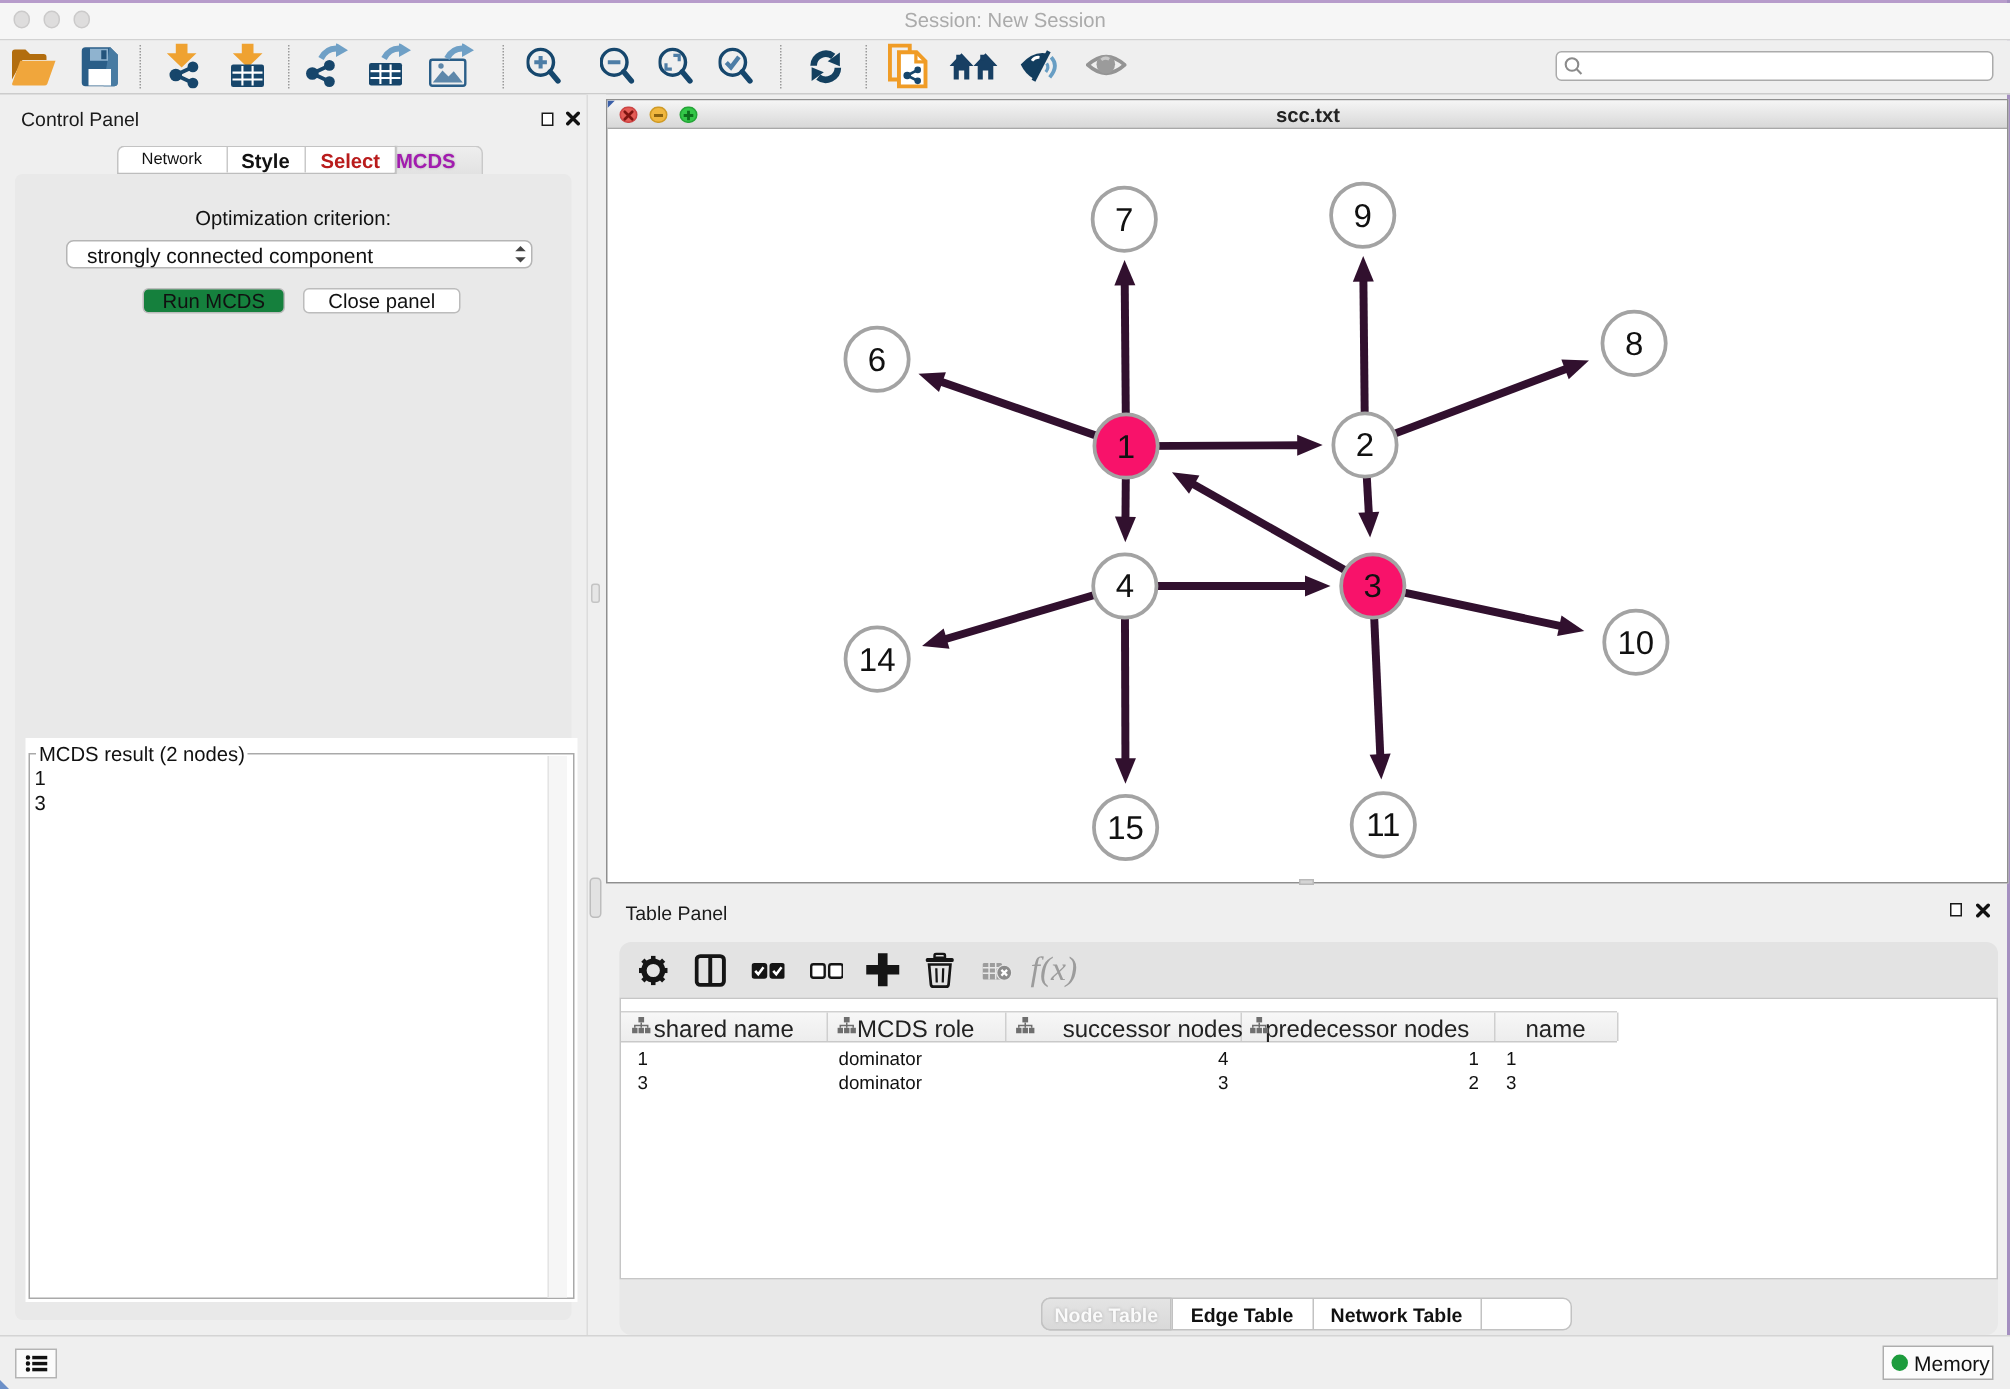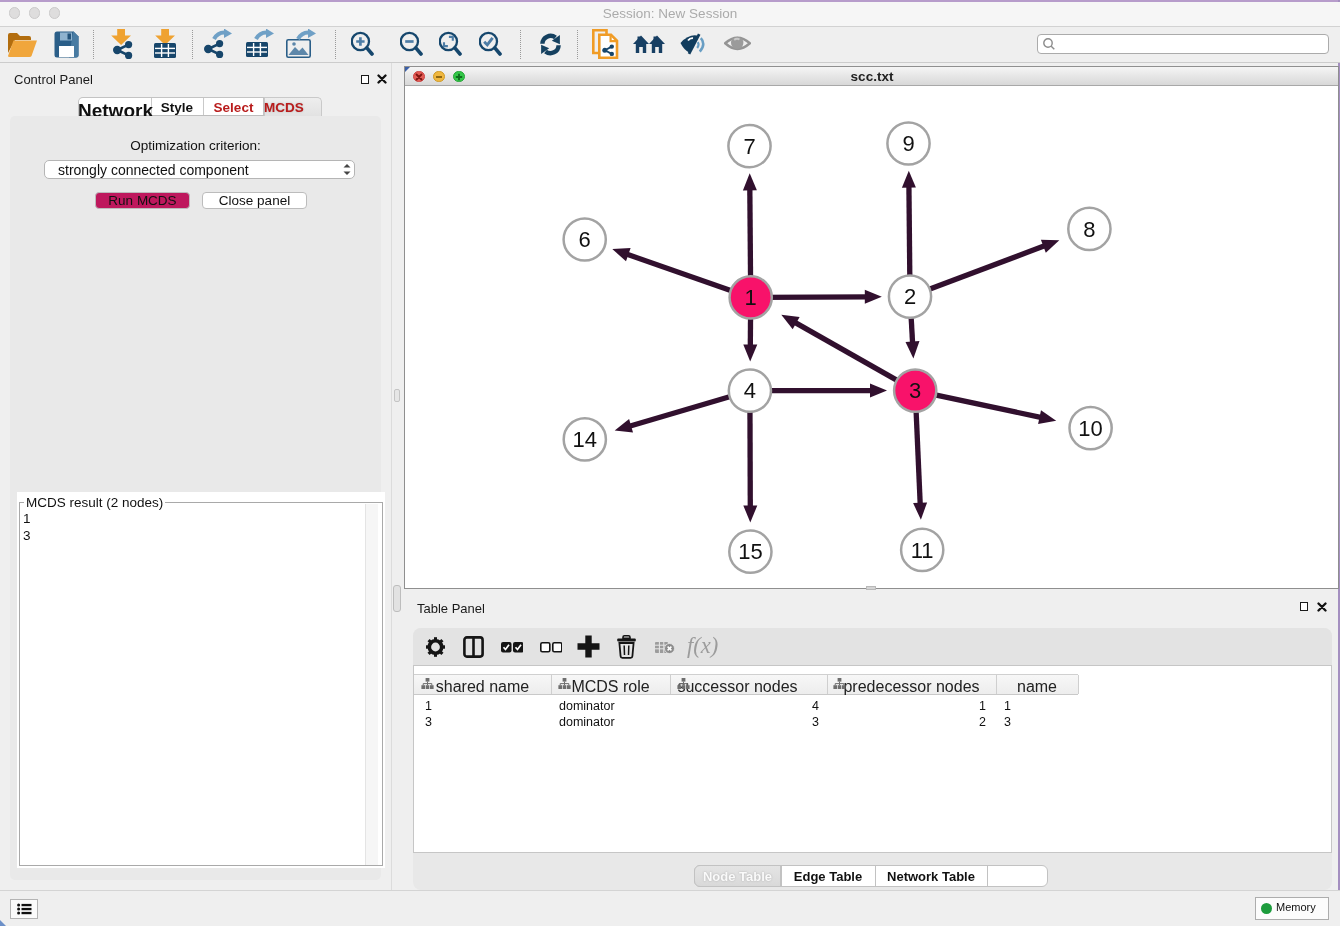--- a/index.html
+++ b/index.html
@@ -165,34 +165,34 @@
 <div class="abs" style="left:14px;top:72px;font-size:13px;color:#1a1a1a;">Control Panel</div>
 <div class="abs" style="left:361px;top:75px;width:8px;height:9px;border:1.6px solid #1a1a1a;background:#fff;"></div>
 <svg class="abs" style="left:377px;top:74px;" width="10" height="10" viewBox="0 0 10 10">
     <path d="M1.5 1.5 L8.5 8.5 M8.5 1.5 L1.5 8.5" stroke="#111" stroke-width="2.3" stroke-linecap="round"></path>
   </svg>
 
 <div class="abs" style="left:78px;top:97px;width:186px;height:19px;background:#fff;border:1px solid #c3c3c3;border-bottom:1px solid #bdbdbd;border-radius:5px 0 0 0;"></div>
 <div class="abs" style="left:151px;top:98px;width:1px;height:17px;background:#c9c9c9;"></div>
 <div class="abs" style="left:203px;top:98px;width:1px;height:17px;background:#c9c9c9;"></div>
 <div class="abs" style="left:264px;top:97px;width:58px;height:19px;background:linear-gradient(#eeeeee,#e2e2e2);border:1px solid #c9c9c9;border-bottom:none;border-radius:0 5px 0 0;"></div>
-<div class="abs" style="left:78px;top:100px;width:73px;height:15px;text-align:center;font-size:19px;font-weight:700;color:#111;">Network</div>
+<div class="abs" style="left:78px;top:100px;width:73px;height:15px;text-align:center;font-size:11px;font-weight:400;color:#111;">Network</div>
 <div class="abs" style="left:151px;top:100px;width:52px;height:15px;text-align:center;font-size:13.5px;font-weight:600;color:#111;">Style</div>
 <div class="abs" style="left:203px;top:100px;width:61px;height:15px;text-align:center;font-size:13.5px;font-weight:600;color:#b91c1c;">Select</div>
-<div class="abs" style="left:264px;top:100px;width:36px;height:15px;text-align:center;font-size:13.5px;font-weight:600;color:#b91c1c;text-shadow:0 0 2px #b5b5b5;">MCDS</div>
+<div class="abs" style="left:264px;top:100px;width:36px;height:15px;text-align:center;font-size:13.5px;font-weight:600;color:#a21caf;text-shadow:0 0 2px #b5b5b5;">MCDS</div>
 
 <div class="abs" style="left:10px;top:116px;width:371px;height:764px;background:#e9e9e9;border-radius:5px;"></div>
 <div class="abs" style="left:10px;top:138px;width:371px;text-align:center;font-size:13.5px;color:#111;">Optimization criterion:</div>
 <div class="abs" style="left:44px;top:160px;width:311px;height:19px;background:#fff;border:1px solid #b5b5b5;border-radius:5px;"></div>
 <div class="abs" style="left:58px;top:162px;font-size:14px;color:#111;">strongly connected component</div>
 <svg class="abs" style="left:341px;top:163px;" width="12" height="13" viewBox="0 0 12 13">
     <path d="M2.5 4.5 L6 1 L9.5 4.5 Z" fill="#444"></path>
     <path d="M2.5 8.5 L6 12 L9.5 8.5 Z" fill="#444"></path>
   </svg>
-<div class="abs" style="left:95px;top:192px;width:95px;height:17px;background:#be185d;border:1px solid #bcbcbc;border-radius:4px;text-align:center;font-size:13.5px;color:#111;line-height:16px;">Run MCDS</div>
+<div class="abs" style="left:95px;top:192px;width:95px;height:17px;background:#15803d;border:1px solid #bcbcbc;border-radius:4px;text-align:center;font-size:13.5px;color:#111;line-height:16px;">Run MCDS</div>
 <div class="abs" style="left:202px;top:192px;width:105px;height:17px;background:#fff;border:1px solid #bcbcbc;border-radius:4px;text-align:center;font-size:13.5px;color:#111;line-height:16px;">Close panel</div>
 
 <div class="abs" style="left:17px;top:492px;width:368px;height:376px;background:#fff;"></div>
 <div class="abs" style="left:19px;top:502px;width:364px;height:364px;border:1px solid #a9a9a9;"></div>
 <div class="abs" style="left:24px;top:495px;background:#fff;padding:0 2px;font-size:13.5px;color:#111;">MCDS result (2 nodes)</div>
 <div class="abs" style="left:365px;top:504px;width:13px;height:361px;background:#f6f6f6;border-left:1px solid #e4e4e4;"></div>
 <div class="abs" style="left:23px;top:511px;font-size:13.5px;color:#111;">1</div>
 <div class="abs" style="left:23px;top:528px;font-size:13.5px;color:#111;">3</div>
 
 <div class="abs" style="left:391px;top:63px;width:13px;height:827px;background:#efefef;border-left:1px solid #dcdcdc;"></div>
@@ -284,21 +284,21 @@
 
 <div class="abs" style="left:413px;top:665px;width:919px;height:188px;background:#fff;border:1px solid #c6c6c6;"></div>
 <div class="abs" style="left:414px;top:674px;width:664px;height:21px;background:linear-gradient(#f7f7f7,#ededed);border-top:1px solid #d0d0d0;border-bottom:1px solid #c9c9c9;"></div>
 <div class="abs" style="left:551px;top:675px;height:19px;border-left:1px solid #cfcfcf;"></div>
 <div class="abs" style="left:670px;top:675px;height:19px;border-left:1px solid #cfcfcf;"></div>
 <div class="abs" style="left:827px;top:675px;height:19px;border-left:1px solid #cfcfcf;"></div>
 <div class="abs" style="left:996px;top:675px;height:19px;border-left:1px solid #cfcfcf;"></div>
 <div class="abs" style="left:1078px;top:675px;height:19px;border-left:1px solid #cfcfcf;"></div>
 <div class="abs hdrtxt" style="left:414px;top:678px;width:137px;">shared name</div>
 <div class="abs hdrtxt" style="left:551px;top:678px;width:119px;">MCDS role</div>
-<div class="abs hdrtxt" style="left:647px;top:678px;width:157px;padding-left:24px;">successor nodes</div>
+<div class="abs hdrtxt" style="left:678px;top:678px;width:157px;padding-left:24px;">successor nodes</div>
 <div class="abs hdrtxt" style="left:827px;top:678px;width:169px;">predecessor nodes</div>
 <div class="abs hdrtxt" style="left:996px;top:678px;width:82px;">name</div>
 <svg class="abs treeic" style="left:421px;top:678px;">
     <use href="#treeicon"></use>
   </svg>
 <svg class="abs treeic" style="left:558px;top:678px;">
     <use href="#treeicon"></use>
   </svg>
 <svg class="abs treeic" style="left:677px;top:678px;">
     <use href="#treeicon"></use>
@@ -335,21 +335,21 @@
       <circle cx="1.6" cy="2" r="1.5"></circle>
       <circle cx="1.6" cy="6" r="1.5"></circle>
       <circle cx="1.6" cy="10" r="1.5"></circle>
       <rect x="4.5" y="0.9" width="10" height="2.3"></rect>
       <rect x="4.5" y="4.9" width="10" height="2.3"></rect>
       <rect x="4.5" y="8.9" width="10" height="2.3"></rect>
     </g>
   </svg>
 <div class="abs" style="left:1255px;top:897px;width:74px;height:23px;background:#fcfcfc;border:1px solid #adadad;"></div>
 <div class="abs" style="left:1261px;top:903px;width:11px;height:11px;border-radius:50%;background:#1d9c3d;"></div>
-<div class="abs" style="left:1276px;top:901px;font-size:11px;color:#111;">Memory</div>
+<div class="abs" style="left:1276px;top:901px;font-size:14px;color:#111;">Memory</div>
 <svg class="abs" style="left:0;top:920px;" width="6" height="6" viewBox="0 0 6 6">
     <path d="M0 6 L6 6 L0 0 Z" fill="#6c90c8"></path>
   </svg>
 
 <svg class="abs" style="left:426px;top:637px;" width="19" height="20" viewBox="0 0 19 20">
 <g fill="#151515">
 <circle cx="9.5" cy="10" r="6.2" fill="none" stroke="#151515" stroke-width="3.6"></circle>
 <g>
 <rect x="8" y="0.2" width="3" height="4.4"></rect>
         <rect x="8" y="15.4" width="3" height="4.4"></rect>

